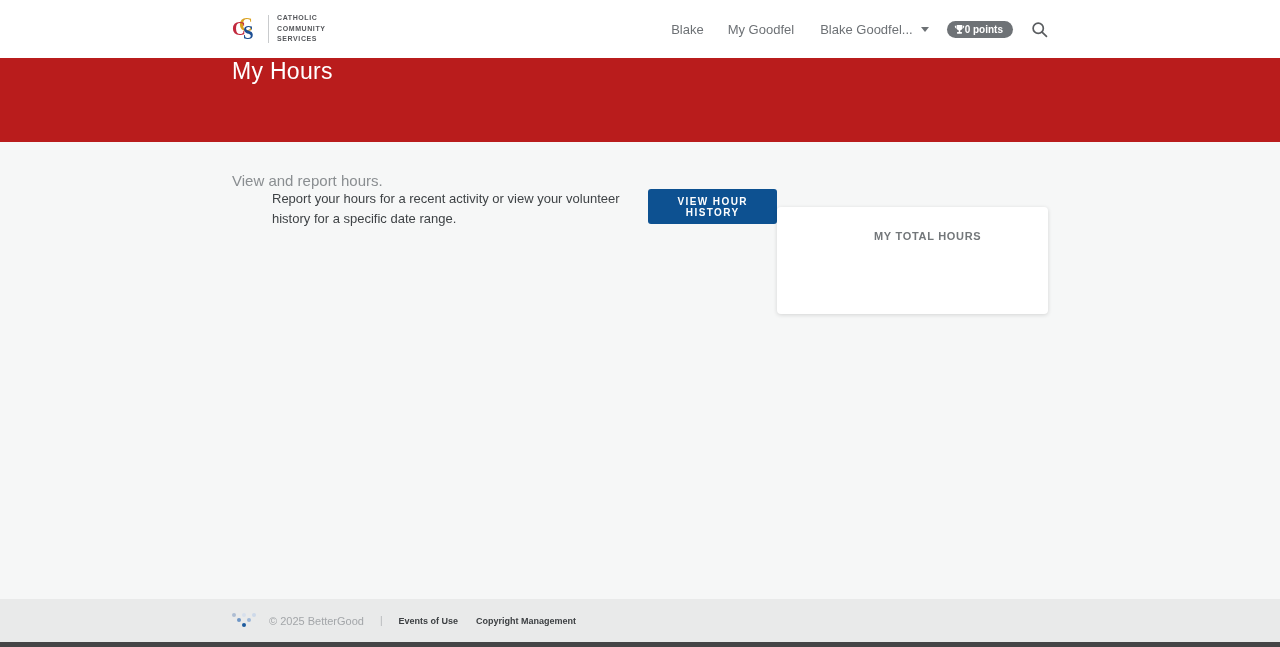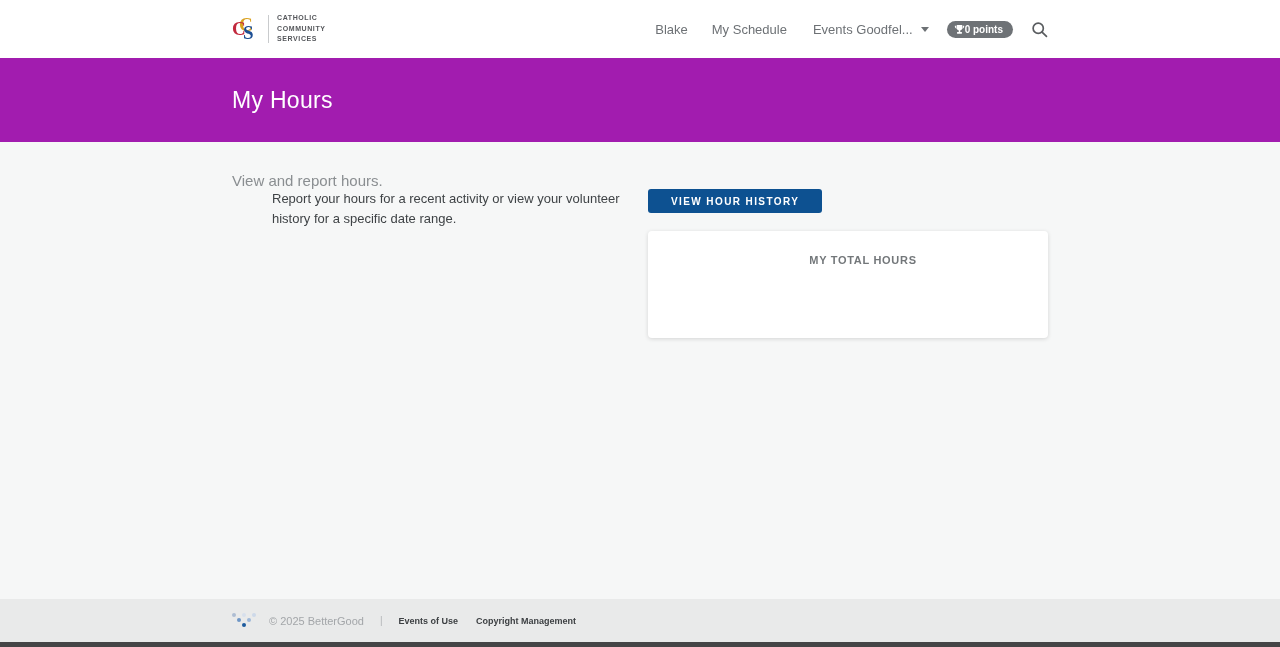--- a/index.html
+++ b/index.html
@@ -23,30 +23,30 @@
   .brand-divider { width: 1px; height: 28px; background: #c9cbcd; margin: 0 8px 0 6px; }
   .brand-text { display: flex; flex-direction: column; color: #55575b; font-size: 7px; font-weight: 700; letter-spacing: 0.6px; line-height: 1.5; }
   .nav { display: flex; align-items: center; }
   .nav-link { color: #6d7175; font-size: 13px; text-decoration: none; cursor: pointer; margin-left: 24px; white-space: nowrap; }
   .user-menu { display: flex; align-items: center; margin-left: 26px; }
   .caret { width: 0; height: 0; border-left: 4px solid transparent; border-right: 4px solid transparent; border-top: 5px solid #6d7175; margin-left: 8px; display: inline-block; }
   .points-pill { display: inline-flex; align-items: center; background: #6e7276; color: #ffffff; font-size: 10px; font-weight: 700; border-radius: 10px; padding: 3px 10px 3px 7px; margin-left: 18px; cursor: pointer; white-space: nowrap; }
   .search-btn { margin-left: 18px; cursor: pointer; display: inline-flex; align-items: center; }
 
   
-  .banner { background: #a21caf; height: 84px; flex: 0 0 84px; display: flex; align-items: center; }
+  .banner { background: #b91c1c; height: 84px; flex: 0 0 84px; display: flex; }
   .page-title { color: #ffffff; font-size: 23px; font-weight: 400; letter-spacing: 0.3px; }
 
   
   .main { flex: 1 1 auto; background: #f6f7f7; }
   .main .container { padding-top: 30px; }
   .section-heading { color: #8a8e91; font-size: 15px; font-weight: 400; }
   .content-row { display: flex; align-items: flex-start; margin-left: 40px; }
   .description { width: 402px; color: #3f4346; font-size: 13px; line-height: 1.55; }
-  .right-col { width: 400px; margin-left: 16px; display: flex; flex-direction: column; }
+  .right-col { width: 400px; margin-left: 16px; display: flex; flex-direction: row; }
   .history-btn {
     align-self: flex-start;
     background: #0d5191; color: #ffffff; border: none; border-radius: 3px;
     font-family: "Liberation Sans", "DejaVu Sans", sans-serif;
     font-size: 10px; font-weight: 700; letter-spacing: 1.4px;
     padding: 7px 23px 6px; cursor: pointer;
   }
   .hours-card {
     margin-top: 18px; width: 400px; min-height: 107px;
     background: #ffffff; border-radius: 4px;
@@ -86,23 +86,23 @@
       </span>
       <span class="brand-divider"></span>
       <span class="brand-text">
         <span>CATHOLIC</span>
         <span>COMMUNITY</span>
         <span>SERVICES</span>
       </span>
     </a>
     <nav class="nav">
       <a class="nav-link">Blake</a>
-      <a class="nav-link">My Schedule</a>
+      <a class="nav-link">My Goodfel</a>
       <a class="nav-link user-menu">
-        <span>Events Goodfel...</span>
+        <span>Blake Goodfel...</span>
         <span class="caret"></span>
       </a>
       <span class="points-pill">
         <svg width="11" height="11" viewBox="0 0 24 24" fill="#ffffff">
           <path d="M6 2h12v6a6 6 0 0 1-12 0V2z"></path>
           <path d="M5 4H1.8v1.6A4.6 4.6 0 0 0 6.4 10.2L5 7V4zm14 0h3.2v1.6a4.6 4.6 0 0 1-4.6 4.6L19 7V4z"></path>
           <rect x="10.4" y="13" width="3.2" height="4.5"></rect>
           <rect x="6.5" y="17.5" width="11" height="3.5" rx="1"></rect>
         </svg>
         <span>0 points</span>

